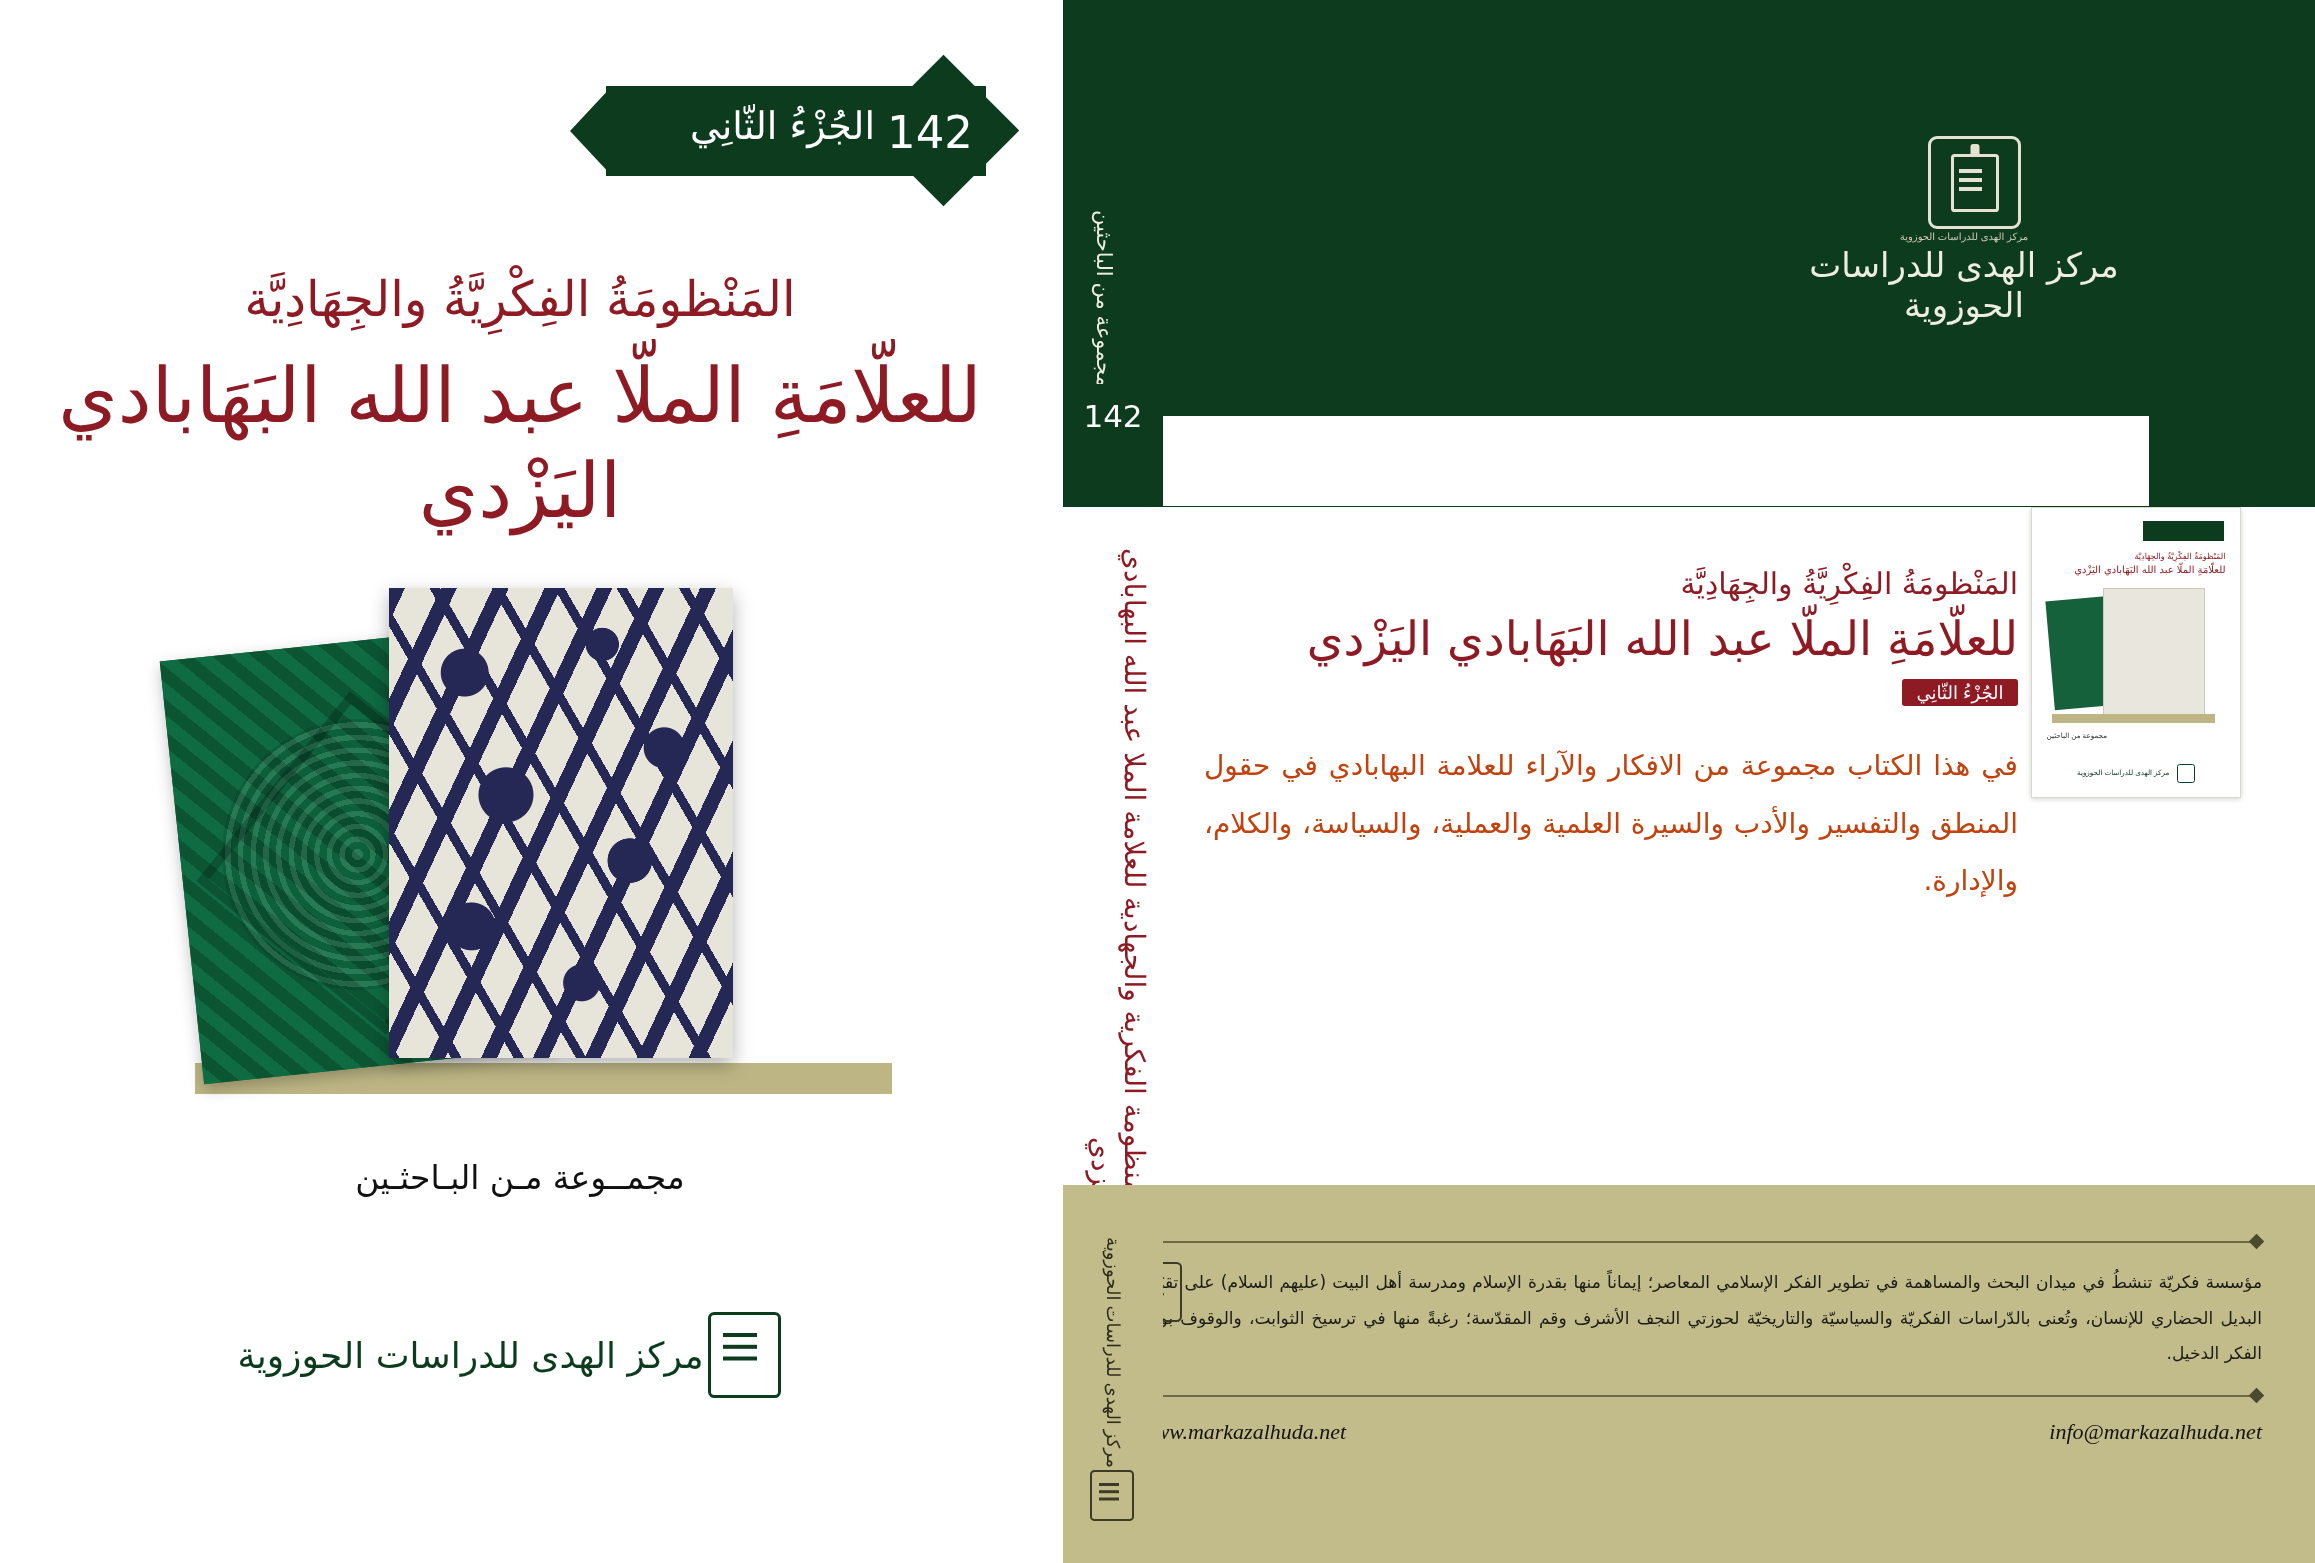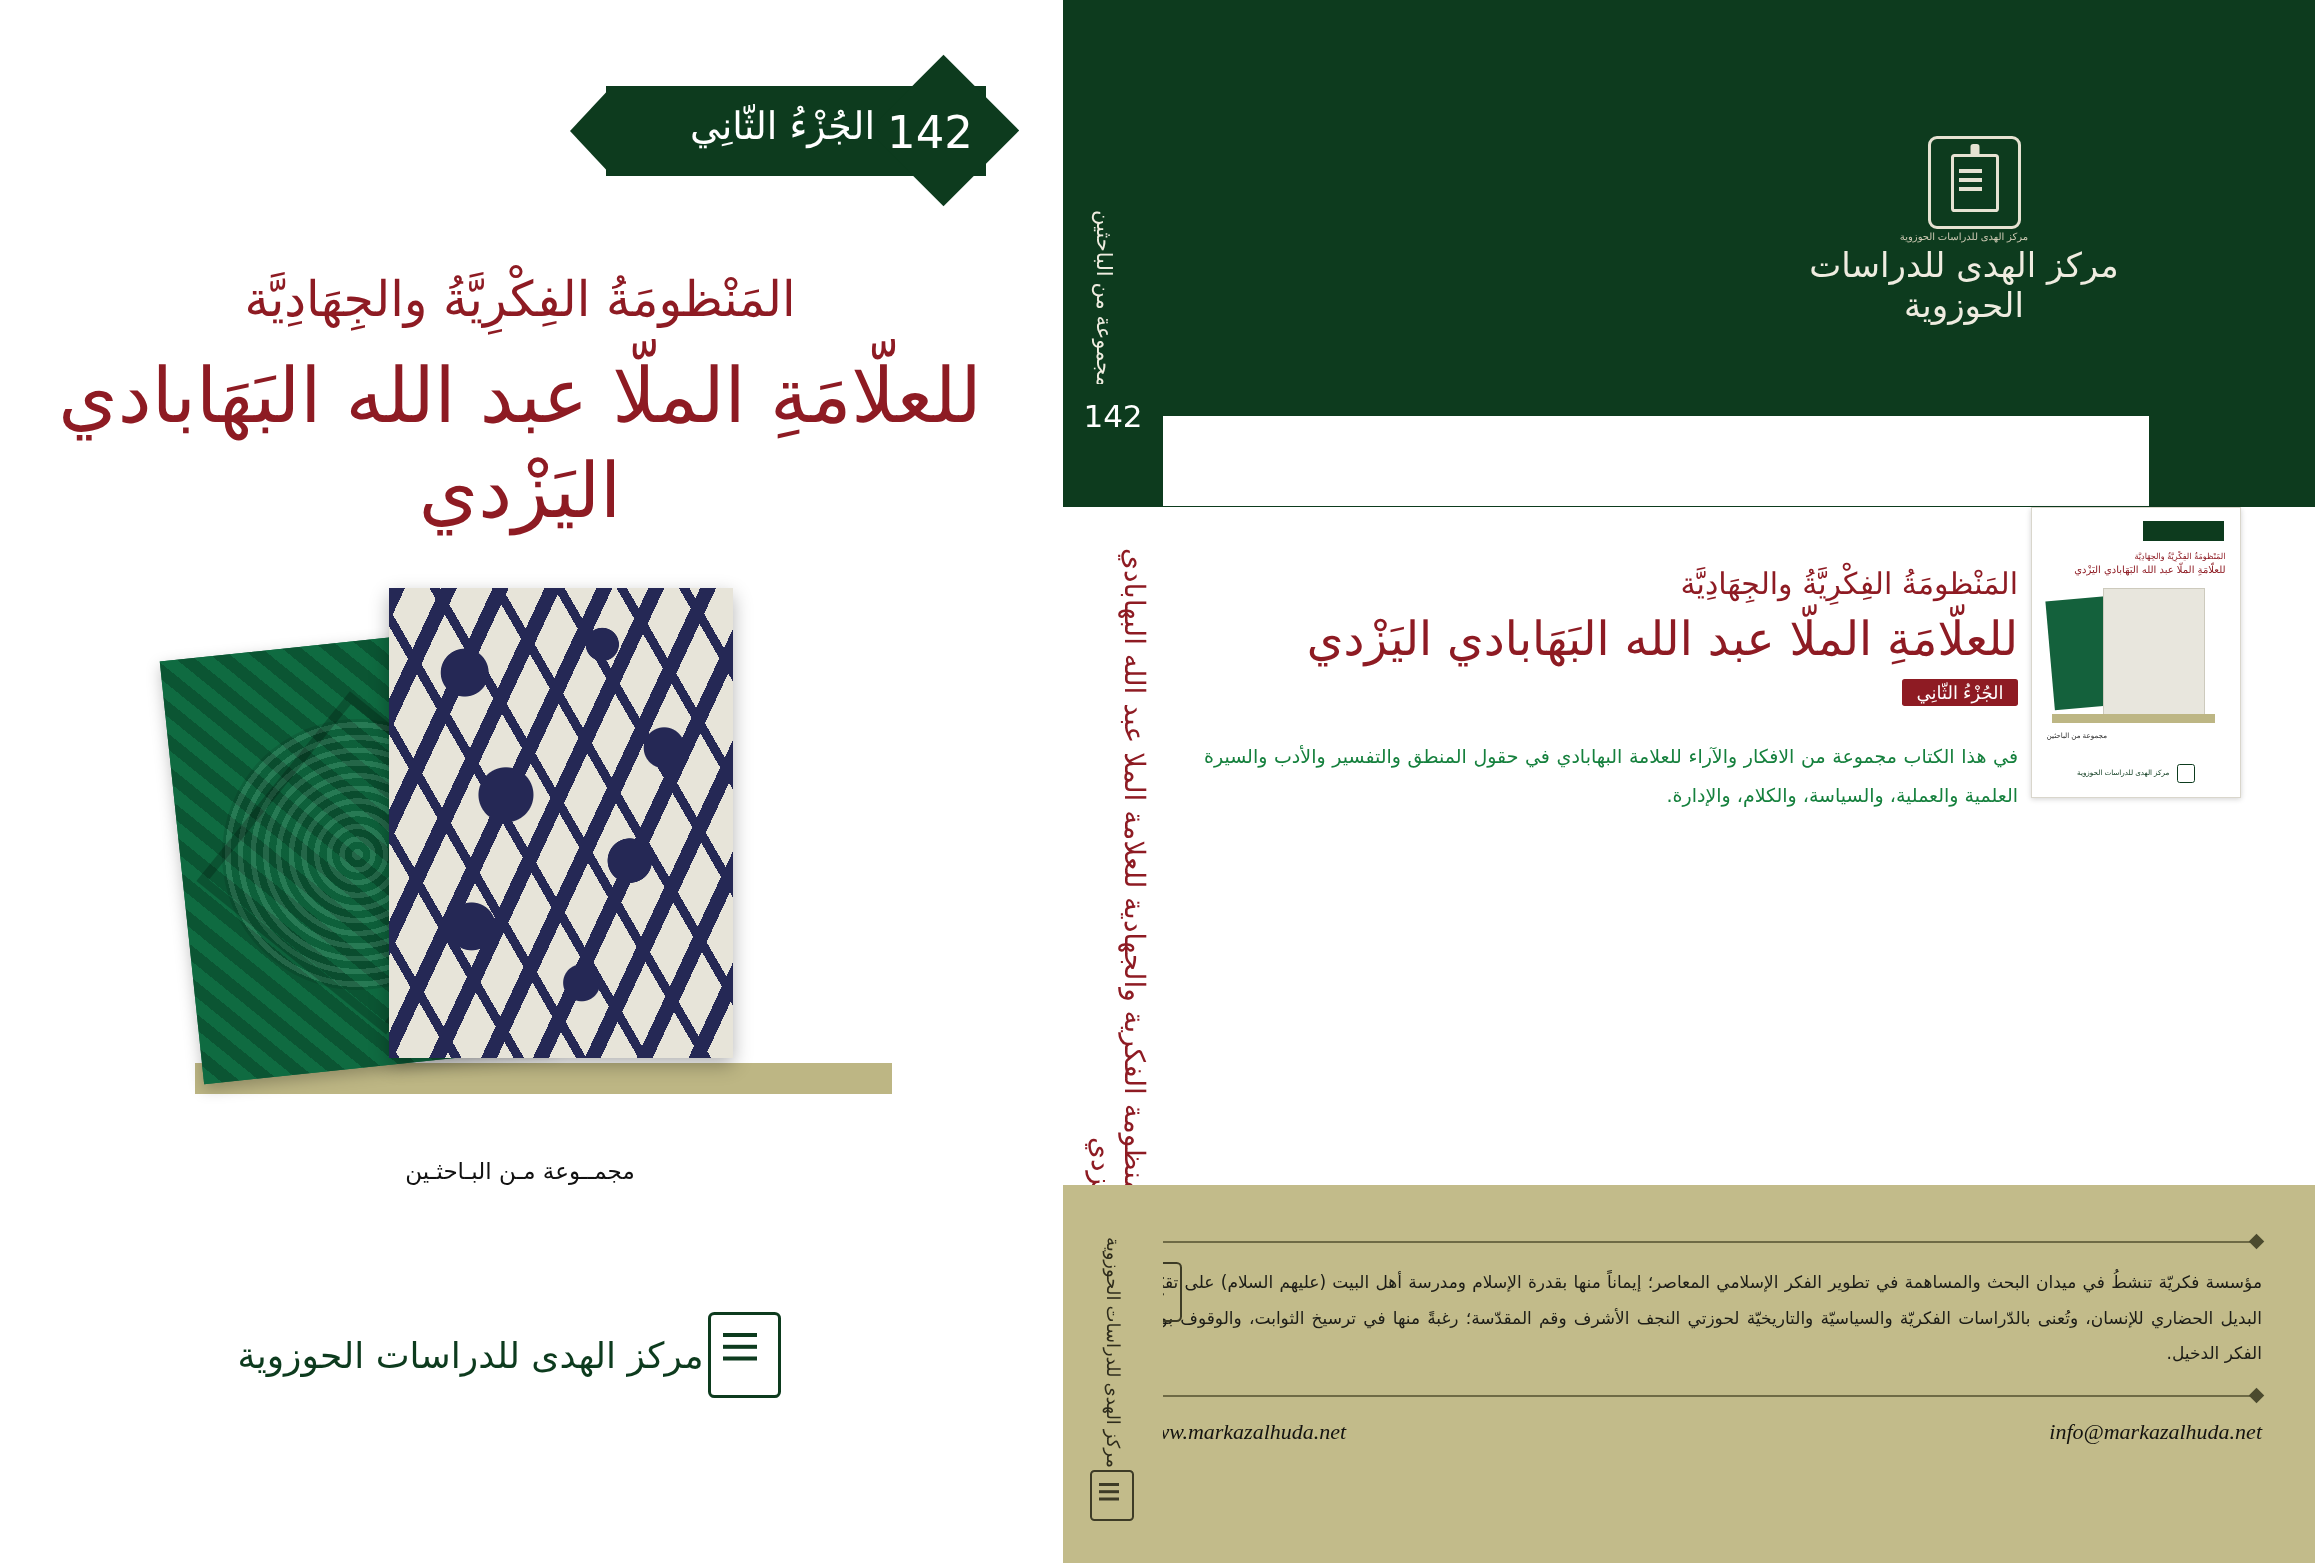--- a/index.html
+++ b/index.html
@@ -36,21 +36,21 @@
     color:#8e1b23;font-family:"DejaVu Serif", serif;font-size:30px;text-align:right;direction:rtl;line-height:1.5;
   }
   .back-title-red2{
     color:#8e1b23;font-family:"DejaVu Serif", serif;font-size:47px;text-align:right;direction:rtl;margin-top:5.4px;
   }
   .back-part-chip{
     display:inline-block;margin-top:12.7px;background:#8e1b23;color:#ffffff;padding:2.7px 14.5px;border-radius:2.7px;
     font-size:18px;direction:rtl;
   }
   .back-paragraph{
-    margin-top:31px;color:#15803d;font-family:"DejaVu Sans", sans-serif;font-size:19px;line-height:2.05;
+    margin-top:31px;color:#c2410c;font-family:"DejaVu Sans", sans-serif;font-size:28px;line-height:2.05;
     text-align:justify;direction:rtl;
   }
   .back-paragraph + .back-paragraph{margin-top:27px;}
 
   
   .thumb{
     position:absolute;left:945px;top:507px;width:208px;height:289px;background:#ffffff;
     border:0.9px solid #d9d6cc;box-shadow:0 1.8px 5.4px rgba(0,0,0,.18);
   }
   .thumb .t-chip{position:absolute;right:16.3px;top:12.7px;width:81px;height:20px;background:#0d3b1e;}
@@ -172,21 +172,21 @@
       radial-gradient(circle at 34% 44%, #15194a 0 27px, transparent 28px),
       radial-gradient(circle at 70% 58%, #15194a 0 22px, transparent 22.6px),
       radial-gradient(circle at 24% 72%, #15194a 0 23.5px, transparent 24.4px),
       radial-gradient(circle at 56% 84%, #15194a 0 18px, transparent 19px),
       repeating-linear-gradient(115deg,#15194a 0 14.5px, transparent 14.5px 47px),
       repeating-linear-gradient(60deg,#15194a 0 9px, transparent 9px 54px);
     opacity:.92;
   }
   .front-author{
     position:absolute;right:54px;top:1158px;width:932px;text-align:center;color:#111111;
-    font-family:"DejaVu Sans",sans-serif;font-size:23px;direction:rtl;letter-spacing:1.8px;
+    font-family:"DejaVu Sans",sans-serif;font-size:33px;direction:rtl;letter-spacing:1.8px;
   }
   .front-pub{position:absolute;left:0;top:1312px;width:1040px;text-align:center;}
   .front-pub .emblem{
     display:inline-block;width:67px;height:80px;border:3.6px solid #0d3b1e;border-radius:6.3px;vertical-align:middle;
     position:relative;margin-right:22px;
   }
   .front-pub .emblem:after{content:"";position:absolute;left:12.7px;top:18px;width:34px;height:3.6px;background:#0d3b1e;
     box-shadow:0 11.8px 0 #0d3b1e,0 23.5px 0 #0d3b1e;}
   .front-pub .name{
     display:inline-block;vertical-align:middle;color:#0d3b1e;font-family:"DejaVu Sans",sans-serif;font-size:36px;

